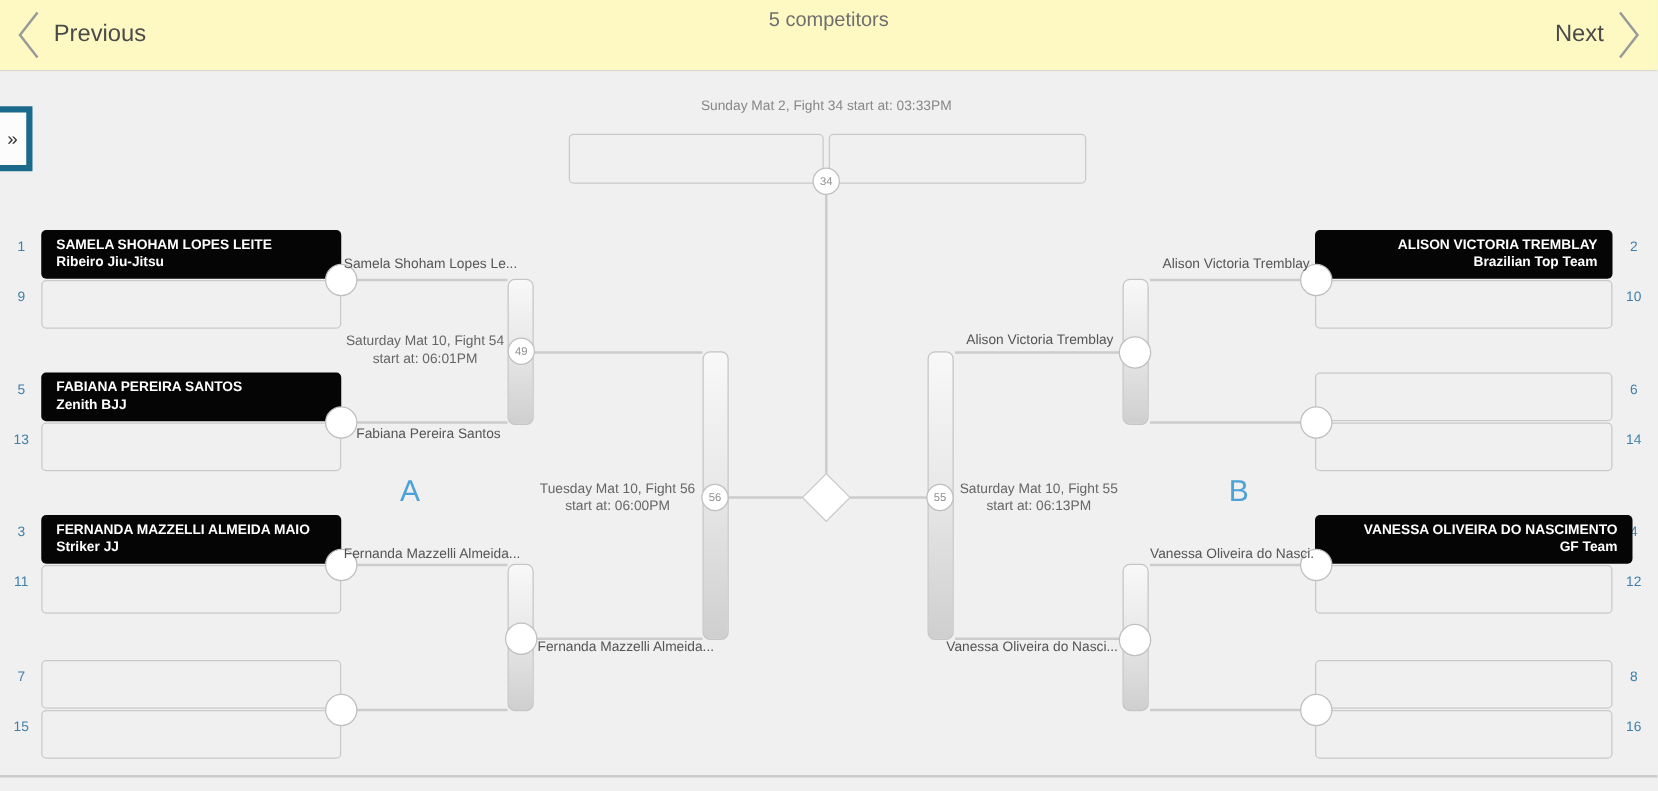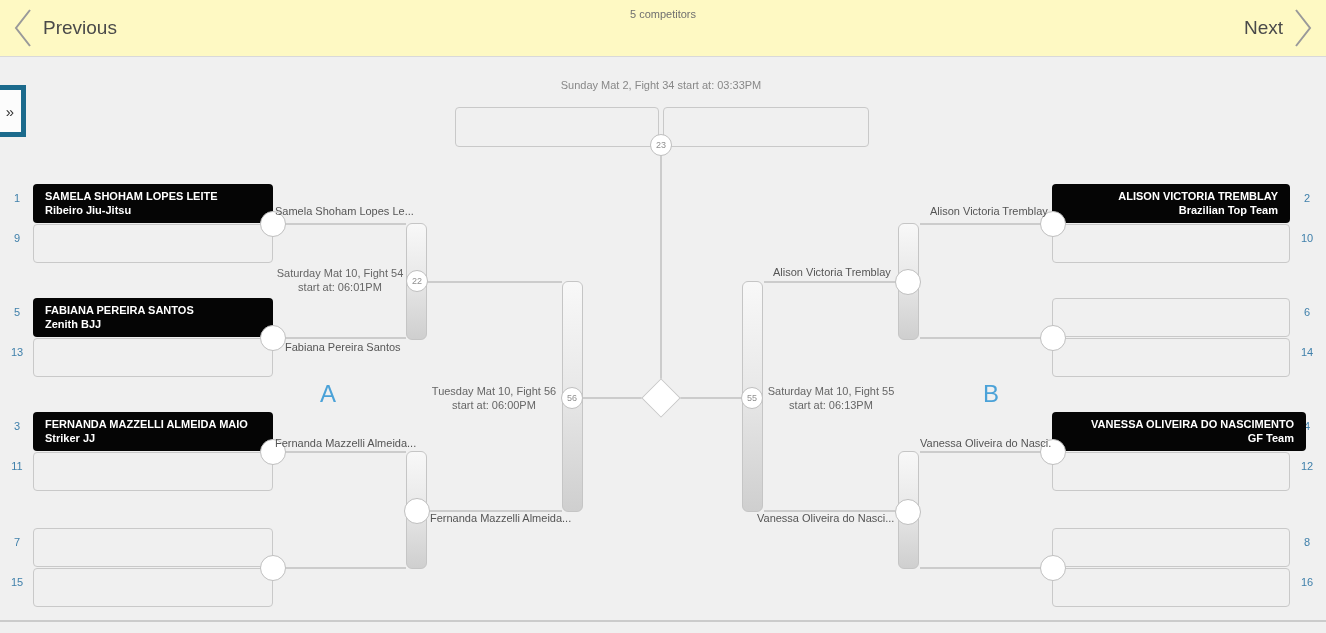--- a/index.html
+++ b/index.html
@@ -18,21 +18,21 @@
   }
   .nav-btn {
     position:absolute; top:7px; height:42px; display:flex; align-items:center;
     gap:9px; cursor:pointer; color:#4a4a4a; font-size:19px; background:none; border:none;
     font-family:"Liberation Sans", sans-serif;
   }
   .nav-btn.prev { left:12px; }
   .nav-btn.next { right:12px; }
   .title-wrap { position:absolute; left:363px; top:5px; width:600px; text-align:center; }
   .title-wrap h1 { font-size:18px; font-weight:bold; color:#333; }
-  .title-wrap .sub { font-size:11px; color:#6f6f6f; margin-top:3px; }
+  .title-wrap .sub { font-size:16px; color:#6f6f6f; margin-top:3px; }
 
   
   .expand-btn {
     position:absolute; left:-6px; top:85px; width:32px; height:52px;
     background:#fcfcfc; border:5px solid #1b6a8c; z-index:6;
     font-size:15px; color:#333; display:flex; align-items:center; justify-content:center;
     cursor:pointer; font-family:"Liberation Sans", sans-serif;
   }
 
   
@@ -100,21 +100,21 @@
 <div class="sched">Sunday Mat 2, Fight 34 start at: 03:33PM</div>
 
 <div class="slot" style="left:455px;top:107px;width:204px;height:40px;"></div>
 <div class="slot" style="left:663px;top:107px;width:206px;height:40px;"></div>
 
 <div class="line" style="left:660px;top:155px;width:2px;height:230px;"></div>
 <div class="line" style="left:582px;top:397px;width:66px;height:2px;"></div>
 <div class="line" style="left:678px;top:397px;width:66px;height:2px;"></div>
 <div class="diamond"></div>
 <div class="circle num" style="left:650px;top:134px;">
-    <span>23</span>
+    <span>34</span>
   </div>
 
 <div class="line" style="left:273px;top:223px;width:133px;height:2px;"></div>
 <div class="line" style="left:273px;top:337px;width:133px;height:2px;"></div>
 <div class="line" style="left:273px;top:451px;width:133px;height:2px;"></div>
 <div class="line" style="left:273px;top:567px;width:133px;height:2px;"></div>
 <div class="line" style="left:427px;top:281px;width:135px;height:2px;"></div>
 <div class="line" style="left:427px;top:510px;width:135px;height:2px;"></div>
 
 <div class="line" style="left:920px;top:223px;width:133px;height:2px;"></div>
@@ -188,21 +188,21 @@
 <div class="slot" style="left:1052px;top:452px;width:238px;"></div>
 <div class="circle lg" style="left:1040px;top:439px;"></div>
 
 <div class="seed" style="left:1296px;top:536px;">8</div>
 <div class="slot" style="left:1052px;top:528px;width:238px;"></div>
 <div class="seed" style="left:1296px;top:576px;">16</div>
 <div class="slot" style="left:1052px;top:568px;width:238px;"></div>
 <div class="circle lg" style="left:1040px;top:555px;"></div>
 
 <div class="circle num" style="left:406px;top:270px;">
-    <span>22</span>
+    <span>49</span>
   </div>
 <div class="circle lg" style="left:404px;top:498px;"></div>
 <div class="circle num" style="left:561px;top:387px;">
     <span>56</span>
   </div>
 <div class="circle lg" style="left:895px;top:269px;"></div>
 <div class="circle lg" style="left:895px;top:499px;"></div>
 <div class="circle num" style="left:741px;top:387px;text-align:right;">
     <span>55</span>
   </div>

